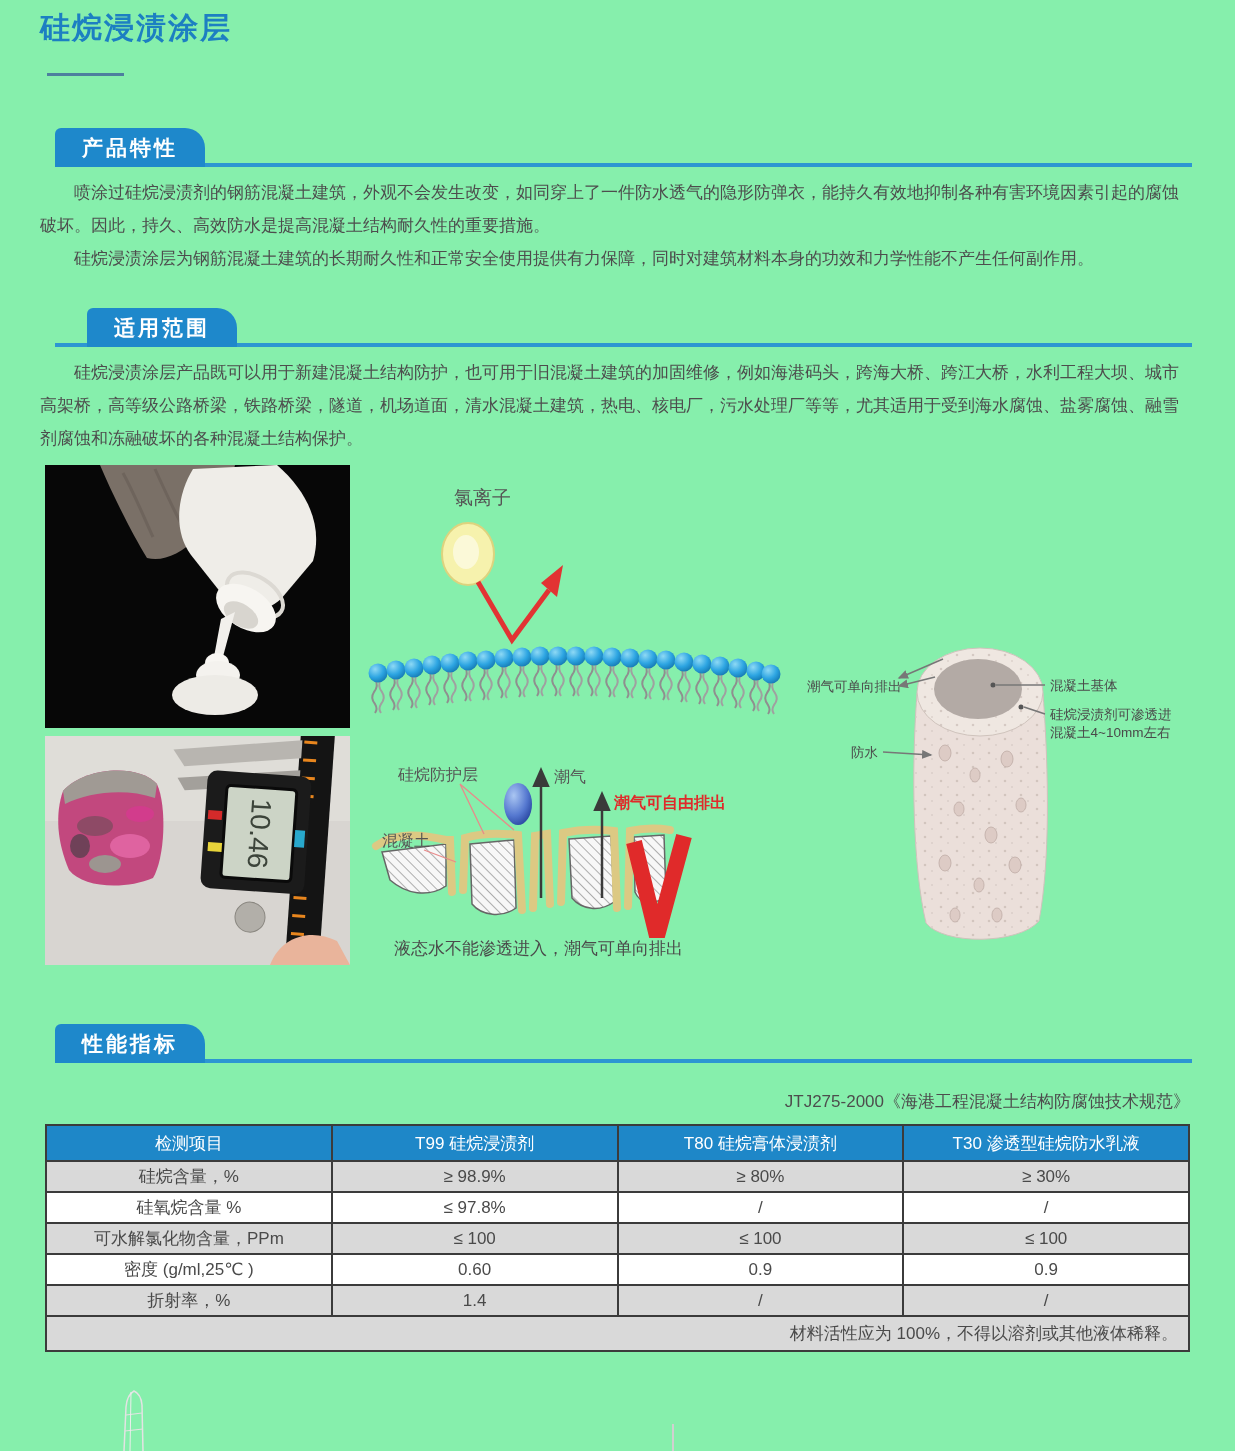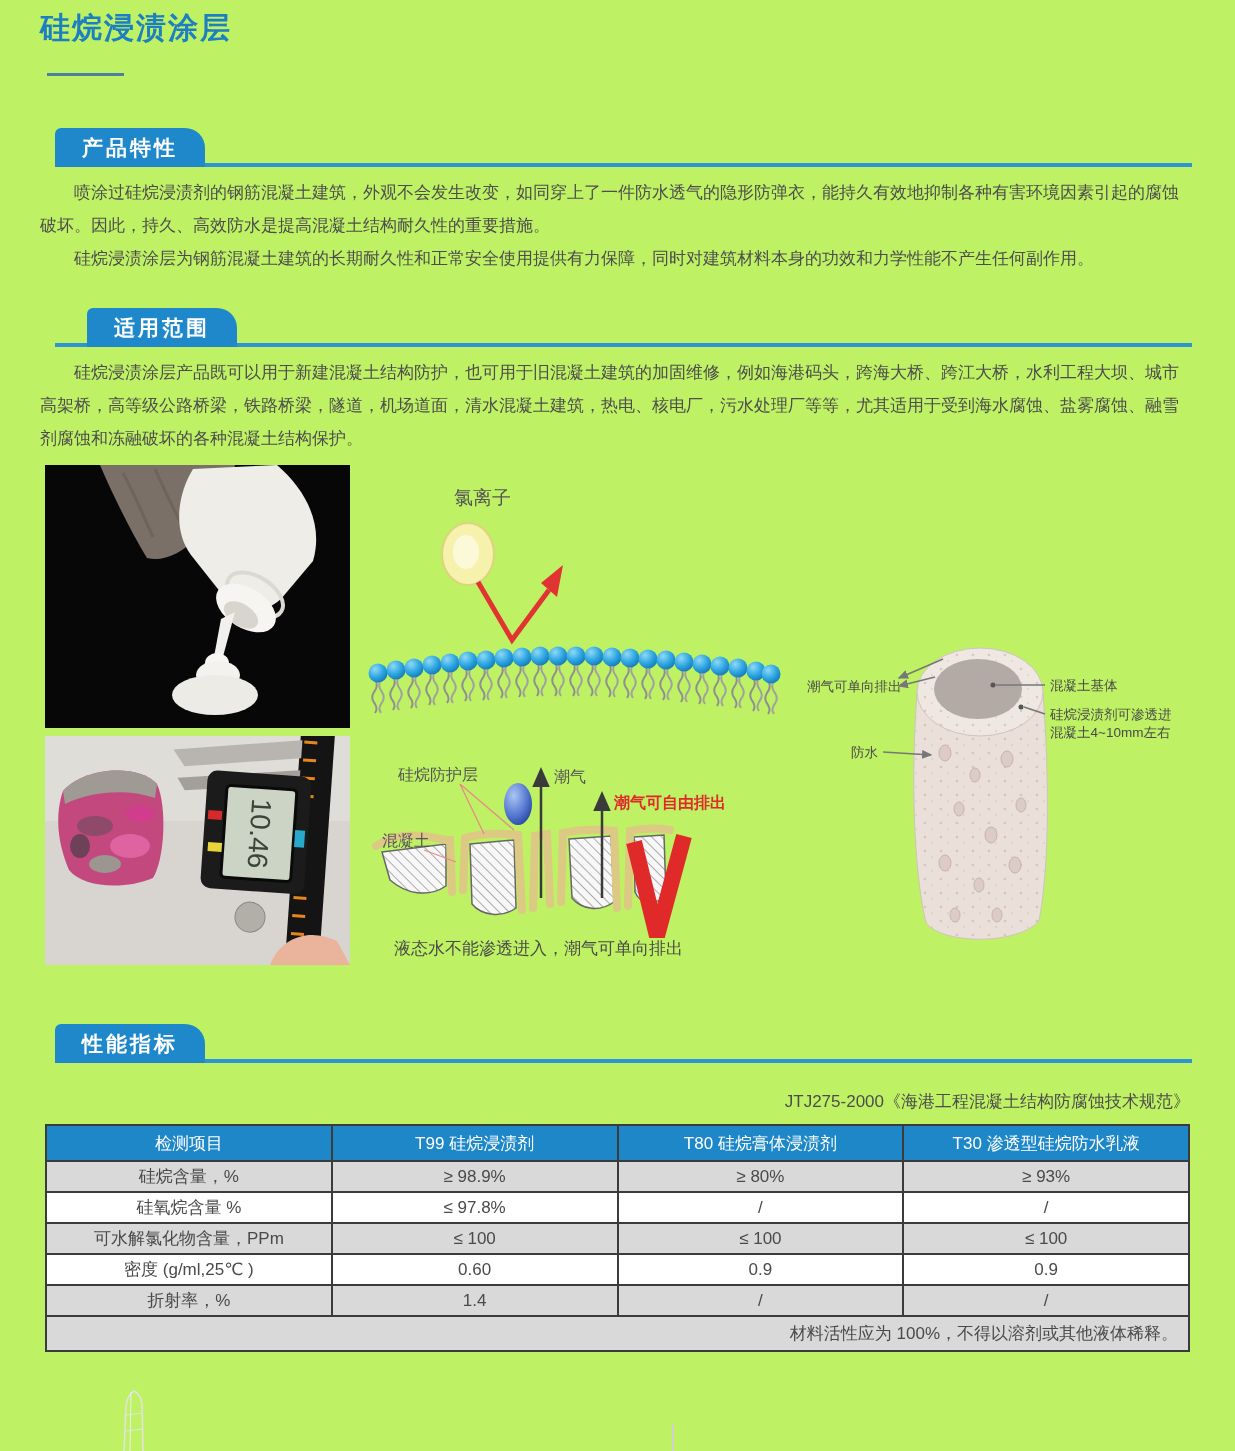--- a/index.html
+++ b/index.html
@@ -1,18 +1,18 @@
 <!DOCTYPE html>
 <html><head>
 <meta charset="utf-8">
 <style>
   * { margin:0; padding:0; box-sizing:border-box; }
   html,body { background:#ffffff; }
   body { font-family:"Liberation Sans","DejaVu Sans",sans-serif; color:#4a4a4a; }
-  .page { position:relative; width:1235px; height:1451px; background:#bef264; overflow:hidden; }
+  .page { position:relative; width:1235px; height:1451px; background:#86efac; overflow:hidden; }
 
   .page-title { position:absolute; left:40px; top:8px; font-size:30px; font-weight:bold;
                 color:#1c7fc2; letter-spacing:2px; }
   .title-underline { position:absolute; left:47px; top:73px; width:77px; height:3px; background:#4d7f9e; }
 
   .sec-tab { position:absolute; left:55px; width:150px; height:39px; background:#1e88cb;
              color:#fff; font-size:21px; font-weight:bold; letter-spacing:3px;
              display:flex; align-items:center; justify-content:center;
              border-radius:6px 20px 0 0; z-index:2;text-align:right; }
   .sec-line { position:absolute; left:55px; width:1137px; height:4px; background:#2d96d2; z-index:1; }
@@ -267,21 +267,21 @@
         <th>T99 硅烷浸渍剂</th>
         <th>T80 硅烷膏体浸渍剂</th>
         <th>T30 渗透型硅烷防水乳液</th>
       </tr>
     </thead>
     <tbody>
       <tr class="gray">
         <td>硅烷含量，%</td>
         <td>≥ 98.9%</td>
         <td>≥ 80%</td>
-        <td>≥ 93%</td>
+        <td>≥ 30%</td>
       </tr>
       <tr class="white">
         <td>硅氧烷含量 %</td>
         <td>≤ 97.8%</td>
         <td>/</td>
         <td>/</td>
       </tr>
       <tr class="gray">
         <td>可水解氯化物含量，PPm</td>
         <td>≤ 100</td>

